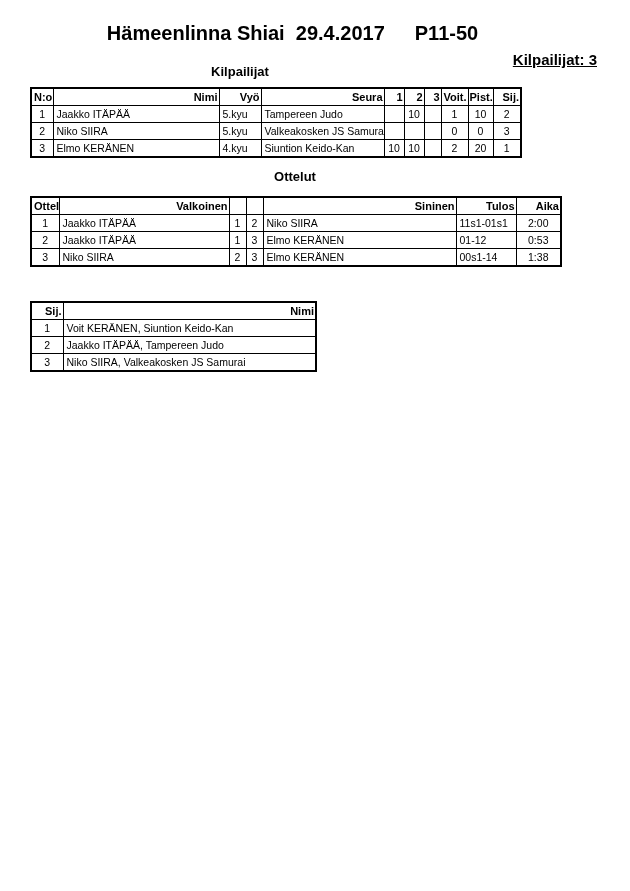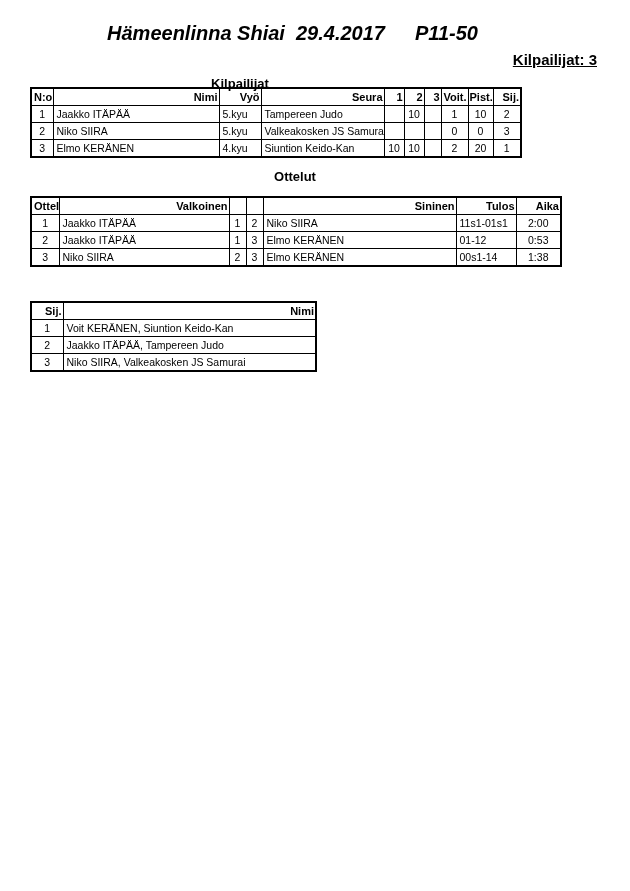--- a/index.html
+++ b/index.html
@@ -9,31 +9,31 @@
     font-family: "Liberation Sans", sans-serif;
     color: #000;
   }
   .page { position: relative; width: 630px; height: 891px; background: #fff; overflow: hidden; }
 
   .title {
     position: absolute; top: 22px; left: 0; width: 585px;
     display: flex; justify-content: center; gap: 30px;
     font-size: 20px; font-weight: bold;
   }
-  .title span { white-space: pre; font-style: italic; }
+  .title span { white-space: pre; }
 
   .count {
     position: absolute; top: 51px; right: 33px;
     font-size: 15px; font-weight: bold; text-decoration: underline;
   }
 
   .heading {
     position: absolute; font-size: 13px; font-weight: bold; text-align: center;
   }
-  .h-kilpailijat { top: 76px; left: 30px; width: 420px; }
+  .h-kilpailijat { top: 64px; left: 30px; width: 420px; }
   .h-ottelut     { top: 169px; left: 30px; width: 530px; }
   .h-tulokset    { top: 282px; left: 30px; width: 285px; }
 
   table {
     position: absolute;
     border-collapse: collapse;
     table-layout: fixed;
     border: 2px solid #000;
   }
   td, th {

